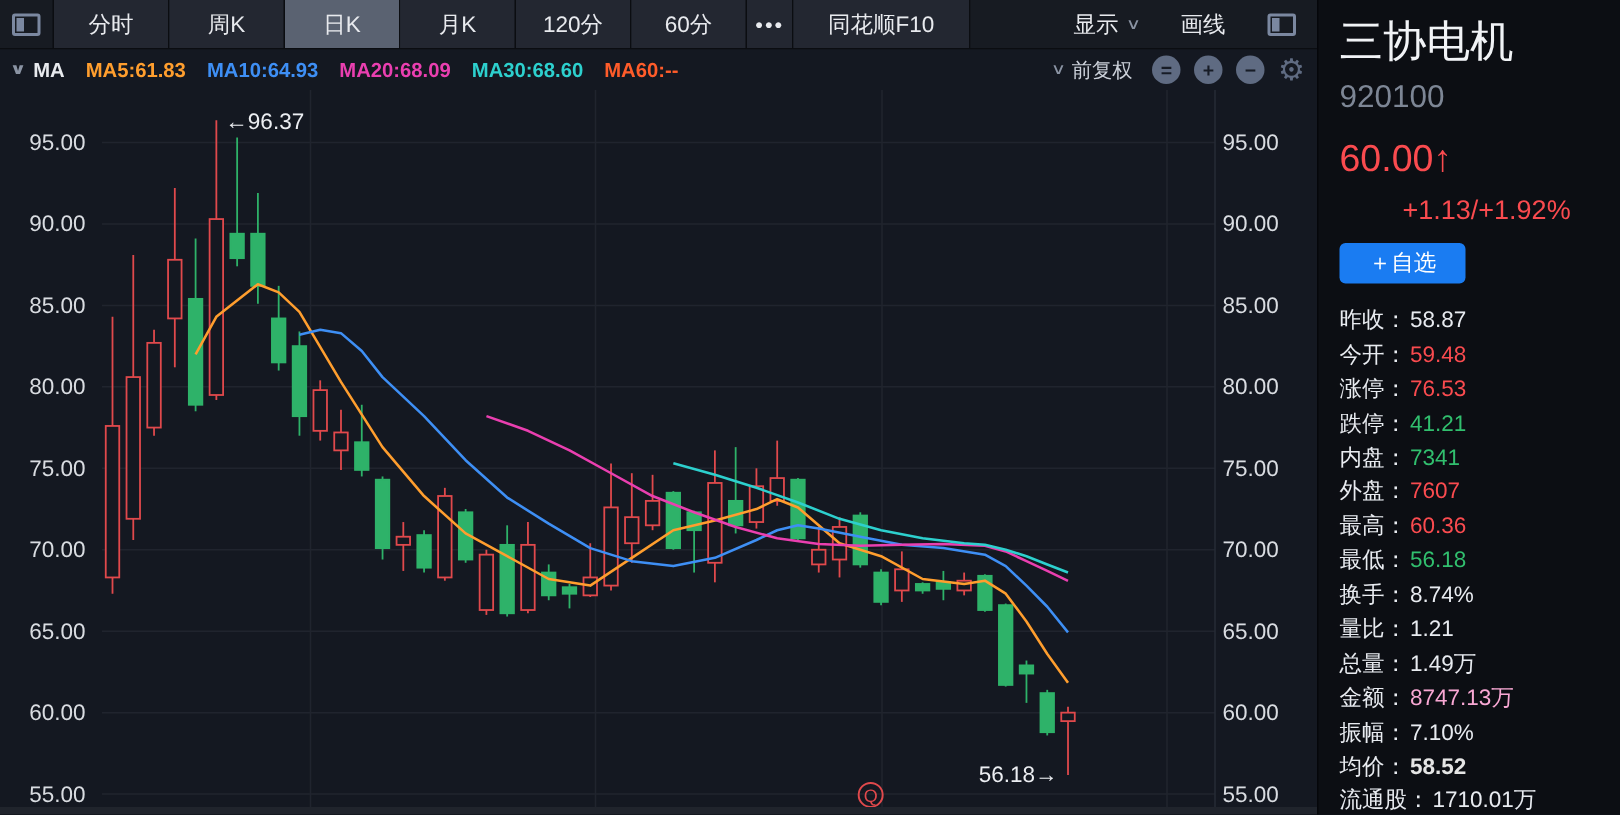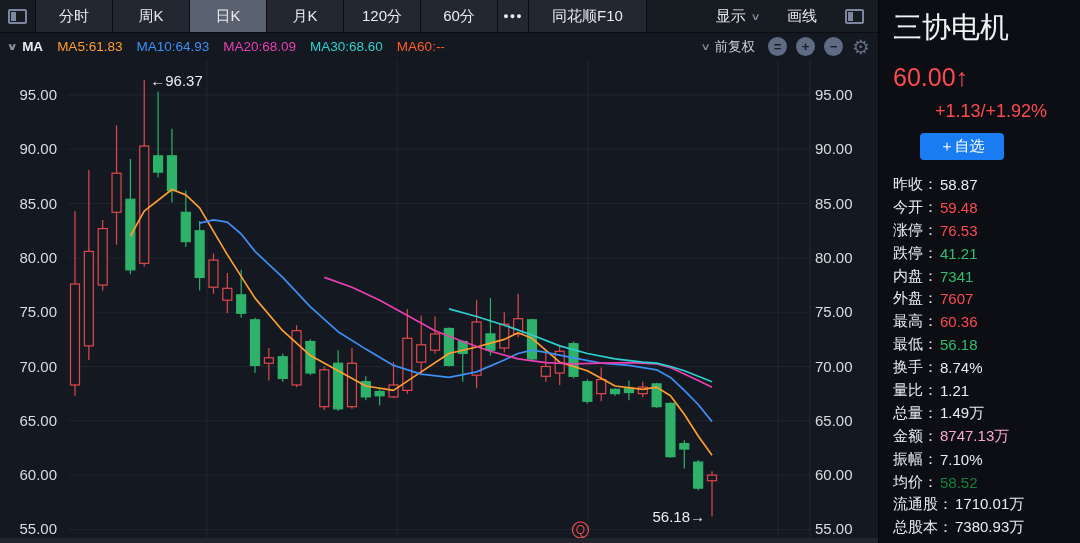--- a/index.html
+++ b/index.html
@@ -21,42 +21,42 @@
   .tab.more { width:31px; font-size:9px; letter-spacing:1px; }
   .tab.f10 { width:118px; }
   .toolbar-right { margin-left:auto; display:flex; align-items:center; gap:28px; padding-right:14px; color:#e8eaee; font-size:15px; }
   .disp { display:flex; align-items:center; gap:6px; cursor:pointer; }
   .chev { color:#8a93a3; font-size:10px; transform:scaleX(1.4); display:inline-block; }
 
   
   .legend-bar { height:27px; background:#141821; display:flex; align-items:center; flex:none; font-size:13.5px; padding:0 8px; }
   .legend-left { display:flex; align-items:center; gap:14px; }
   .ma-main { color:#e8eaee; display:flex; align-items:center; gap:6px; font-weight:bold; }
-  .ma-item { font-weight:normal; }
+  .ma-item { font-weight:bold; }
   .legend-right { margin-left:auto; display:flex; align-items:center; gap:9px; }
   .adjust { color:#ccd1da; display:flex; align-items:center; gap:5px; margin-right:4px; cursor:pointer; }
   .cbtn { width:19px; height:19px; border-radius:50%; background:#5f6b82; color:#171c26; font-size:13px; font-weight:bold;
     display:flex; align-items:center; justify-content:center; line-height:1; cursor:pointer; }
   .gear { color:#5f6b82; font-size:20px; line-height:1; cursor:pointer; }
 
   
   #chart { display:block; flex:none; background:#141821; }
   #chart text.axis { fill:#d9dce1; font-size:15px; }
   #chart text.ann { fill:#eceef2; font-size:15px; }
   .bottom-strip { position:absolute; left:0; bottom:0; width:878px; height:5px; background:#20242c; }
 
   
   .quote-panel { width:202px; height:543px; background:#0c0e13; border-left:1px solid #05060a; padding:8px 0 0 14px; }
   .q-name  { color:#f1f3f6; font-size:29px; }
   .q-code  { color:#7d8695; font-size:21px; margin-top:5px; }
   .q-price { color:#fa4b4f; font-size:25px; margin-top:15px; }
   .q-chg   { color:#fa4b4f; font-size:18px; margin-top:9px;margin-left:42px; }
   .q-add   { margin-top:11px; width:84px; height:27px; background:#1a7cf2; border:none; border-radius:4px;
     color:#fff; font-size:15px; display:flex; align-items:center; justify-content:center; cursor:pointer;
-    font-family:inherit;margin-left:27px; }
+    font-family:inherit; }
   .stats { margin-top:13px; }
   .stat-row { display:flex; align-items:center; height:22.9px; font-size:15px; }
   .stat-lab { color:#e8ebf0; }
   .stat-val { margin-left:2px; }
 </style>
 </head>
 <body>
 
 <div class="app">
   <div class="main">
@@ -245,20 +245,21 @@
         <text x="150.24" y="26.12179999999995" class="ann">←96.37</text>
         <text x="705.008" y="461.5852" text-anchor="end" class="ann">56.18→</text>
         <circle cx="580.452" cy="469.9429999999999" r="8" fill="none" stroke="#e0494c" stroke-width="1.3"></circle>
         <text x="580.452" y="474.4429999999999" text-anchor="middle" fill="#e0494c" font-size="12">Q</text>
       </svg>
     <div class="bottom-strip"></div>
   </div>
 
   <aside class="quote-panel">
     <div class="q-name">三协电机</div>
+    <div class="q-code">920100</div>
     <div class="q-price">60.00↑</div>
     <div class="q-chg">+1.13/+1.92%</div>
     <button class="q-add">＋自选</button>
     <div class="stats">
         <div class="stat-row">
           <span class="stat-lab">昨收：</span>
           <span class="stat-val" style="color: rgb(232, 235, 240);">58.87</span>
         </div>
         <div class="stat-row">
           <span class="stat-lab">今开：</span>
@@ -303,21 +304,21 @@
         <div class="stat-row">
           <span class="stat-lab">金额：</span>
           <span class="stat-val" style="color: #f9a8d4;">8747.13万</span>
         </div>
         <div class="stat-row">
           <span class="stat-lab">振幅：</span>
           <span class="stat-val" style="color: rgb(232, 235, 240);">7.10%</span>
         </div>
         <div class="stat-row">
           <span class="stat-lab">均价：</span>
-          <span class="stat-val" style="color: #15803d;">58.52</span>
+          <span class="stat-val" style="color: #e5e5e5; font-weight: bold;">58.52</span>
         </div>
         <div class="stat-row">
           <span class="stat-lab">流通股：</span>
           <span class="stat-val" style="color: rgb(232, 235, 240);">1710.01万</span>
         </div>
         <div class="stat-row">
           <span class="stat-lab">总股本：</span>
           <span class="stat-val" style="color: rgb(232, 235, 240);">7380.93万</span>
         </div>
       </div>

